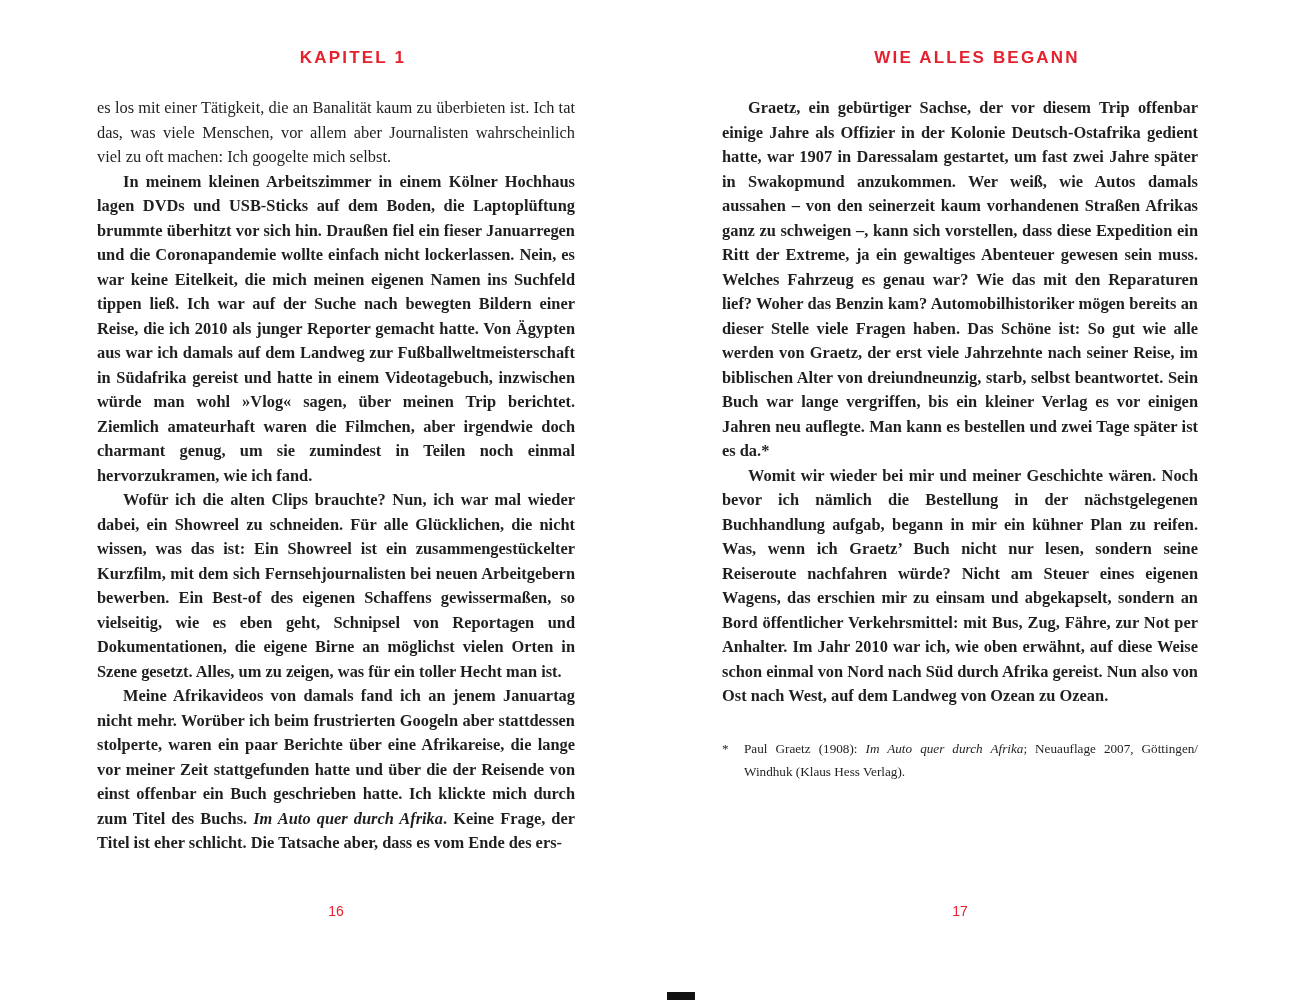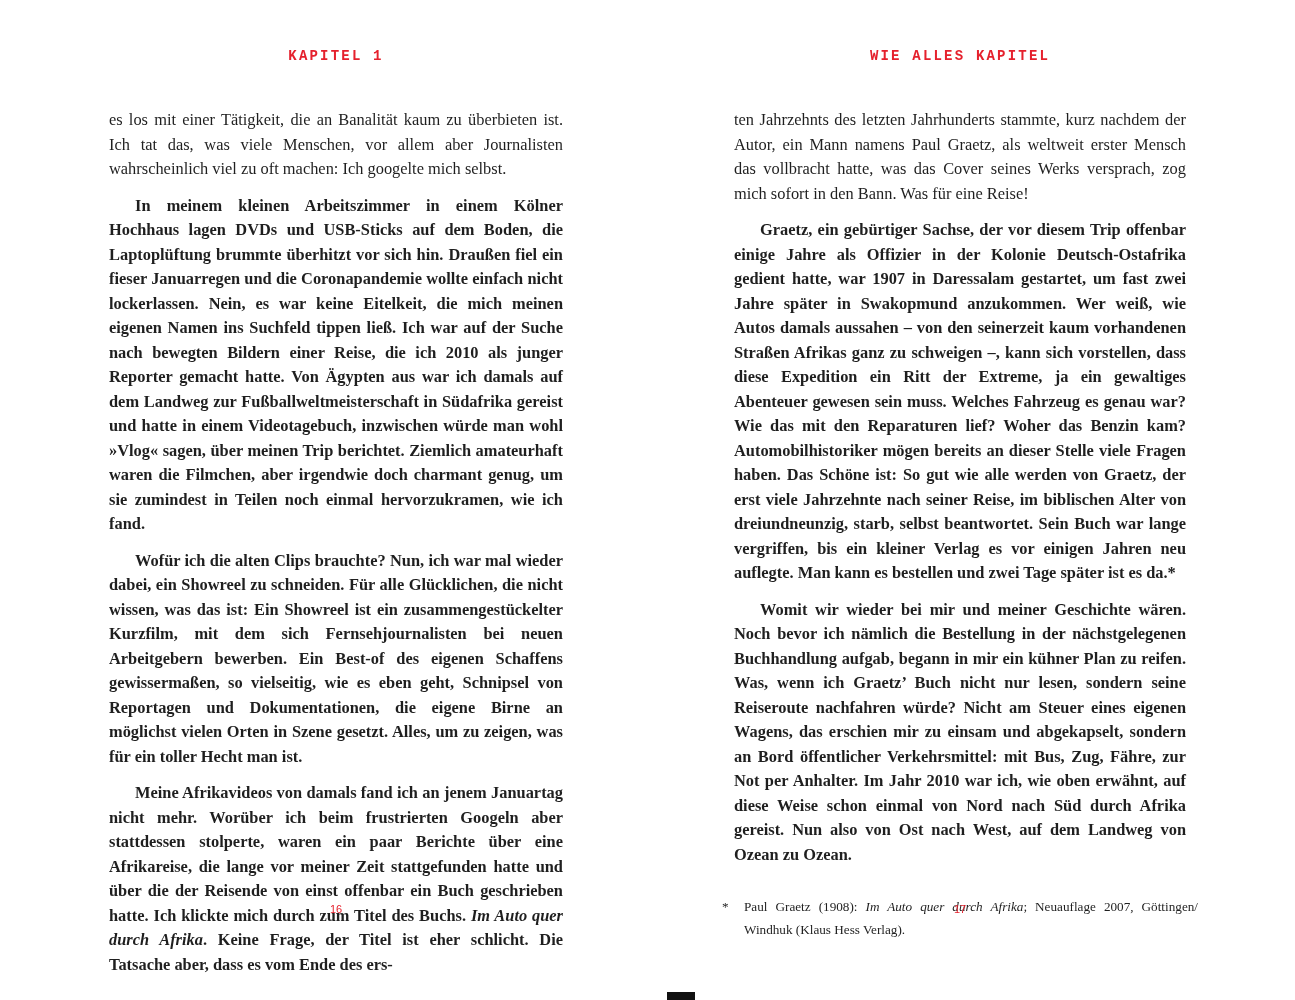--- a/index.html
+++ b/index.html
@@ -24,43 +24,43 @@
     position: absolute;
     top: 0;
     height: 1000px;
   }
   .page-left  { left: 97px;  width: 478px; }
   .page-right { left: 722px; width: 476px; }
 
   .running-header {
     position: absolute;
     top: 48px;
-    left: 0;
+    left: 17px;
     width: 100%;
     text-align: center;
-    font-family: Liberation Mono, monospace;
+    font-family: Liberation Sans, sans-serif;
     font-weight: bold;
-    font-size: 14px;
+    font-size: 17px;
     letter-spacing: 2.2px;
     color: var(--accent);
   }
 
   .page-text {
     position: absolute;
     top: 96px;
     left: 0;
     right: 0;
     font-size: 16.4px;
     line-height: 24.5px;
     text-align: justify;
     hyphens: auto;
     -webkit-hyphens: auto;
   }
   .page-text p {
-    margin: 12px;
+    margin: 0;
   }
   .page-text p.indent {
     text-indent: 26px;
     font-weight: bold;
   }
   .italic {
     font-style: italic;
   }
 
   .footnote {
@@ -78,21 +78,21 @@
     text-align: justify;
   }
 
   .page-number {
     position: absolute;
     top: 903px;
     left: 0;
     width: 100%;
     text-align: center;
     font-family: "Liberation Sans", sans-serif;
-    font-size: 11px;
+    font-size: 14px;
     color: var(--accent);
   }
 
   .bottom-mark {
     position: absolute;
     left: 667px;
     top: 992px;
     width: 28px;
     height: 8px;
     background: #111111;
@@ -111,24 +111,23 @@
           <p class="indent"><span>In meinem kleinen Arbeitszimmer in einem Kölner Hochhaus lagen DVDs und USB-Sticks auf dem Boden, die Laptoplüftung brummte überhitzt vor sich hin. Draußen fiel ein fieser Januarregen und die Coronapandemie wollte einfach nicht lockerlassen. Nein, es war keine Eitelkeit, die mich meinen eigenen Namen ins Suchfeld tippen ließ. Ich war auf der Suche nach bewegten Bildern einer Reise, die ich 2010 als junger Reporter gemacht hatte. Von Ägypten aus war ich damals auf dem Landweg zur Fußballweltmeisterschaft in Südafrika gereist und hatte in einem Videotagebuch, inzwischen würde man wohl »Vlog« sagen, über meinen Trip berichtet. Ziemlich amateurhaft waren die Filmchen, aber irgendwie doch charmant genug, um sie zumindest in Teilen noch einmal hervorzukramen, wie ich fand.</span></p>
           <p class="indent"><span>Wofür ich die alten Clips brauchte? Nun, ich war mal wieder dabei, ein Showreel zu schneiden. Für alle Glücklichen, die nicht wissen, was das ist: Ein Showreel ist ein zusammengestückelter Kurzfilm, mit dem sich Fernsehjournalisten bei neuen Arbeitgebern bewerben. Ein Best-of des eigenen Schaffens gewissermaßen, so vielseitig, wie es eben geht, Schnipsel von Reportagen und Dokumentationen, die eigene Birne an möglichst vielen Orten in Szene gesetzt. Alles, um zu zeigen, was für ein toller Hecht man ist.</span></p>
           <p class="indent"><span>Meine Afrikavideos von damals fand ich an jenem Januartag nicht mehr. Worüber ich beim frustrierten Googeln aber stattdessen stolperte, waren ein paar Berichte über eine Afrikareise, die lange vor meiner Zeit stattgefunden hatte und über die der Reisende von einst offenbar ein Buch geschrieben hatte. Ich klickte mich durch zum Titel des Buchs. </span><span class="italic">Im Auto quer durch Afrika</span><span>. Keine Frage, der Titel ist eher schlicht. Die Tatsache aber, dass es vom Ende des ers-</span></p>
         </div>
 
     </div>
     <div class="page-number">16</div>
   </div>
 
   <div class="page page-right">
-    <div class="running-header">WIE ALLES KAPITEL</div>
+    <div class="running-header">WIE ALLES BEGANN</div>
     <div class="page-text">
       <div>
-          <p class=""><span>ten Jahrzehnts des letzten Jahrhunderts stammte, kurz nachdem der Autor, ein Mann namens Paul Graetz, als weltweit erster Mensch das vollbracht hatte, was das Cover seines Werks versprach, zog mich sofort in den Bann. Was für eine Reise!</span></p>
           <p class="indent"><span>Graetz, ein gebürtiger Sachse, der vor diesem Trip offenbar einige Jahre als Offizier in der Kolonie Deutsch-Ostafrika gedient hatte, war 1907 in Daressalam gestartet, um fast zwei Jahre später in Swakopmund anzukommen. Wer weiß, wie Autos damals aussahen – von den seinerzeit kaum vorhandenen Straßen Afrikas ganz zu schweigen –, kann sich vorstellen, dass diese Expedition ein Ritt der Extreme, ja ein gewaltiges Abenteuer gewesen sein muss. Welches Fahrzeug es genau war? Wie das mit den Reparaturen lief? Woher das Benzin kam? Automobilhistoriker mögen bereits an dieser Stelle viele Fragen haben. Das Schöne ist: So gut wie alle werden von Graetz, der erst viele Jahrzehnte nach seiner Reise, im biblischen Alter von dreiundneunzig, starb, selbst beantwortet. Sein Buch war lange vergriffen, bis ein kleiner Verlag es vor einigen Jahren neu auflegte. Man kann es bestellen und zwei Tage später ist es da.*</span></p>
           <p class="indent"><span>Womit wir wieder bei mir und meiner Geschichte wären. Noch bevor ich nämlich die Bestellung in der nächstgelegenen Buchhandlung aufgab, begann in mir ein kühner Plan zu reifen. Was, wenn ich Graetz’ Buch nicht nur lesen, sondern seine Reiseroute nachfahren würde? Nicht am Steuer eines eigenen Wagens, das erschien mir zu einsam und abgekapselt, sondern an Bord öffentlicher Verkehrsmittel: mit Bus, Zug, Fähre, zur Not per Anhalter. Im Jahr 2010 war ich, wie oben erwähnt, auf diese Weise schon einmal von Nord nach Süd durch Afrika gereist. Nun also von Ost nach West, auf dem Landweg von Ozean zu Ozean.</span></p>
         </div>
       <div class="footnote">
           <span class="marker">*</span>
           <span class="fn-text"><span>Paul Graetz (1908): </span><span class="italic">Im Auto quer durch Afrika</span><span>; Neuauflage 2007, Göttingen/ Windhuk (Klaus Hess Verlag).</span></span>
         </div>
     </div>
     <div class="page-number">17</div>
   </div>

